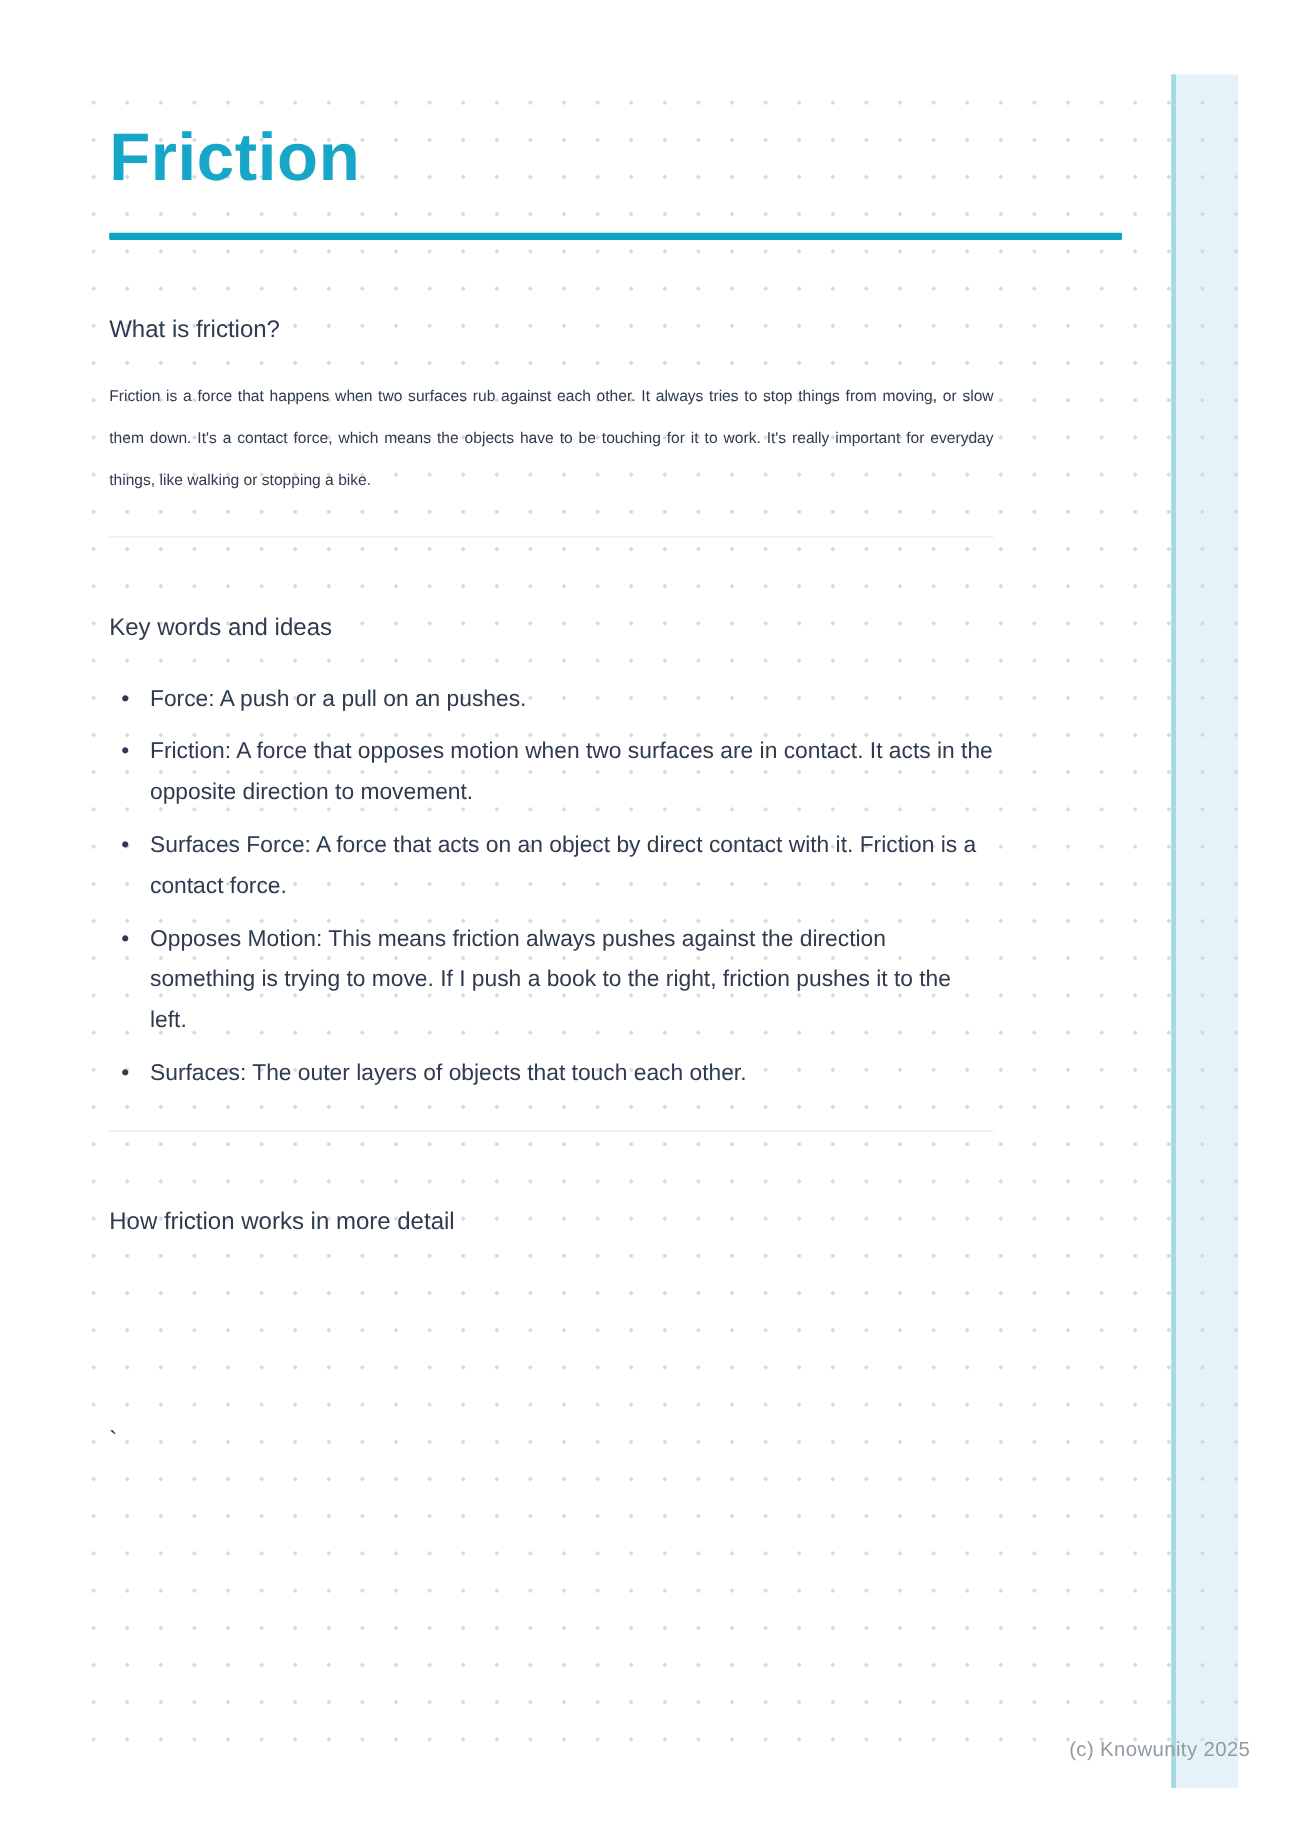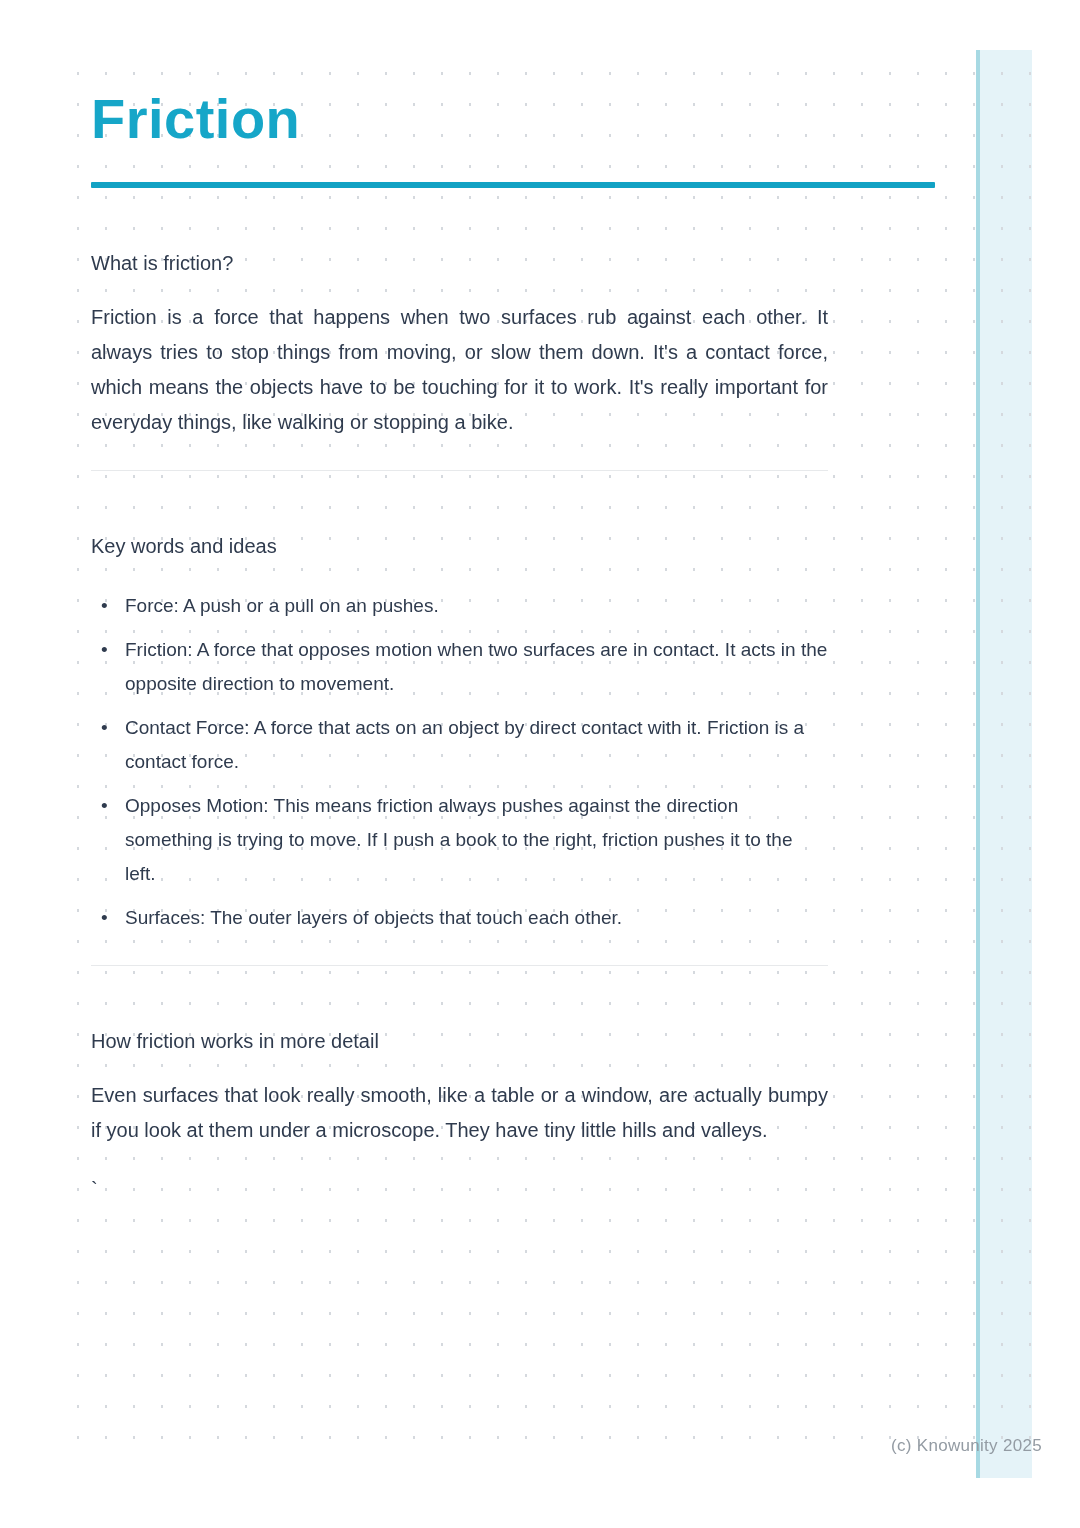--- a/index.html
+++ b/index.html
@@ -4,21 +4,21 @@
 <style>
   * { margin: 0; padding: 0; box-sizing: border-box; }
   html, body {
     width: 1080px; height: 1528px;
     background: #ffffff;
     font-family: "Liberation Sans", "DejaVu Sans", sans-serif;
     overflow: hidden;
     position: relative;
   }
   .canvas {
-    position: absolute; left: 0; top: 0;
+    position: absolute; left: 0; top: 12px;
     width: 1080px; height: 1171px;
     background: #ffffff;
   }
   
   .stripe {
     position: absolute;
     left: 976px; top: 50px;
     width: 56px; height: 1428px;
     background: #e5f3f8;
     border-left: 4px solid #a7d9e3;
@@ -57,21 +57,21 @@
   }
   .section-heading {
     margin-top: 62px;
     font-size: 20px;
     font-weight: 400;
     line-height: 26px;
     color: #2f3b4e;
   }
   .body-para {
     margin-top: 24px;
-    font-size: 20px;
+    font-size: 13px;
     line-height: 35px;
     text-align: justify;
     color: #2f3b4e;
   }
   .divider {
     margin-top: 30px;
     width: 737px;
     height: 0;
     border-top: 1px solid #e7e9eb;
   }
@@ -136,35 +136,34 @@
     <div class="section-heading">Key words and ideas</div>
 
     <ul class="keyword-list">
       <li>
         <span class="term">Force</span><span>: A push or a pull on an pushes.</span>
       </li>
       <li>
         <span class="term">Friction</span><span>: A force that opposes motion when two surfaces are in contact. It acts in the opposite direction to movement.</span>
       </li>
       <li>
-        <span class="term">Contact Force</span><span>: A force that acts on an object by direct contact with it. Friction is a contact force.</span>
+        <span class="term">Surfaces Force</span><span>: A force that acts on an object by direct contact with it. Friction is a contact force.</span>
       </li>
       <li>
         <span class="term">Opposes Motion</span><span>: This means friction always pushes against the direction something is trying to move. If I push a book to the right, friction pushes it to the left.</span>
       </li>
       <li>
         <span class="term">Surfaces</span><span>: The outer layers of objects that touch each other.</span>
       </li>
     </ul>
 
     <div class="divider"></div>
 
     <div class="section-heading">How friction works in more detail</div>
 
-    <p class="body-para">Even surfaces that look really smooth, like a table or a window, are actually bumpy if you look at them under a microscope. They have tiny little hills and valleys.</p>
 
   </div>
 
   <div class="stray-mark">`</div>
 
   <div class="footer">(c) Knowunity 2025</div>
 
 </div>
 
 </body></html>

